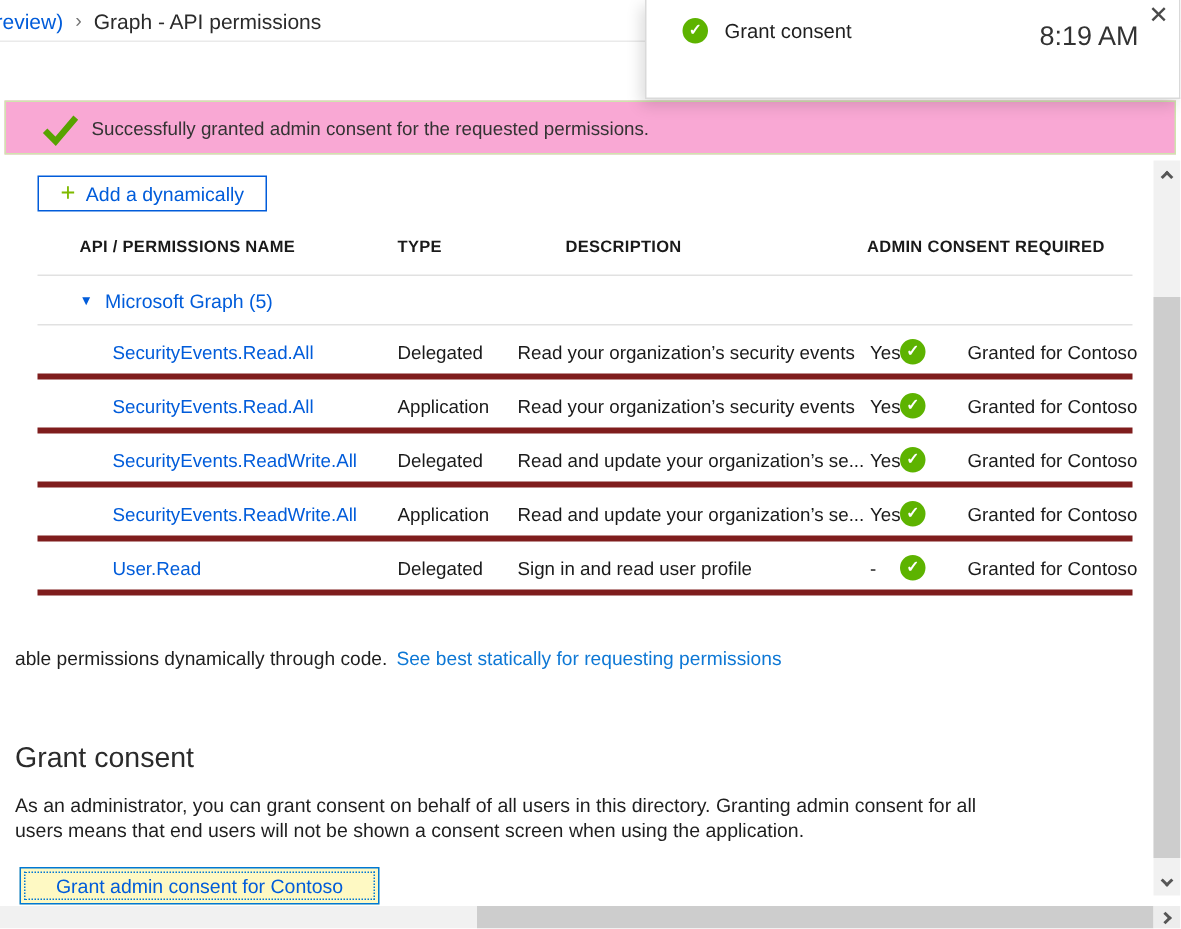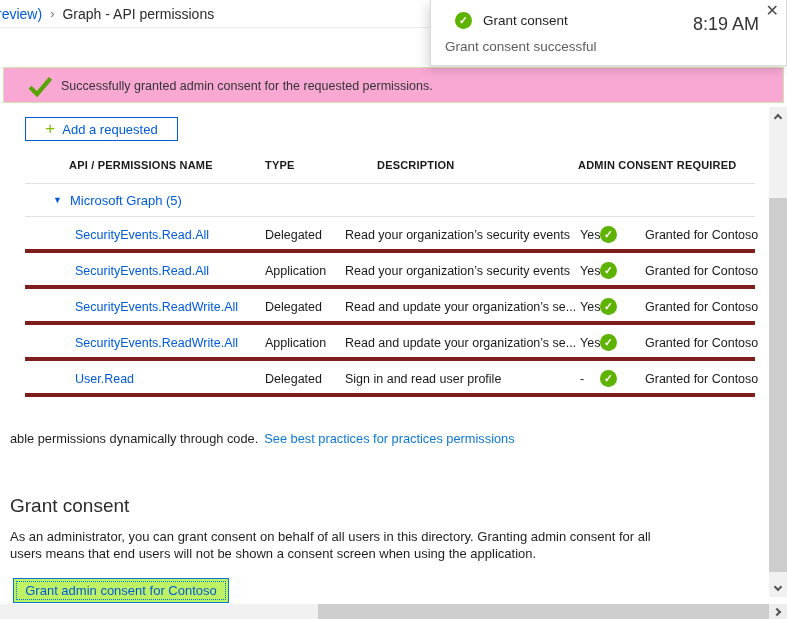--- a/index.html
+++ b/index.html
@@ -38,41 +38,41 @@
   
   .add-btn { position:absolute; left:25px; top:117px; width:153px; height:24px; background:#fff;
     border:1px solid #015cda; color:#015cda; font-size:13px; display:flex; align-items:center;
     justify-content:center; gap:7px; cursor:pointer; }
   .plus { color:#7fba00; font-size:17px; line-height:1; margin-top:-2px; }
 
   
   .table { position:absolute; left:25px; top:150px; width:730px; font-size:12.5px; }
   .thead { position:relative; height:33px; }
   .th { position:absolute; top:9px; font-size:11px; font-weight:bold; color:#1a1a1a; letter-spacing:.2px; white-space:nowrap; }
-  .th-name{ left:28px;margin-left:16px; } .th-type{ left:240px; } .th-desc{ left:320px;padding-left:32px; } .th-admin{ left:553px; }
+  .th-name{ left:28px; } .th-type{ left:240px; } .th-desc{ left:320px;padding-left:32px; } .th-admin{ left:553px; }
   .group-row { height:34px; border-top:1px solid #e1e1e1; border-bottom:1px solid #e1e1e1;
     display:flex; align-items:center; padding-left:28px; color:#015cda; font-size:13px; cursor:pointer; }
   .tri { font-size:9px; margin-right:8px; color:#015cda; }
   .row { position:relative; height:36px; border-bottom:4px solid #7f1d1d; }
   .cell { position:absolute; top:11px; white-space:nowrap; color:#1a1a1a; }
   .c-name { left:50px; color:#015cda; cursor:pointer; }
   .c-type { left:240px; }
   .c-desc { left:320px; }
   .c-admin { left:555px; }
   .c-badge { position:absolute; left:575px; top:9px; }
   .c-status { left:620px; }
 
   
   .footnote { position:absolute; left:10px; top:407px; font-size:12.8px; color:#1f1f1f; line-height:21px; white-space:nowrap; }
   .link { color:#0e78d5; cursor:pointer; margin-left:6px; }
 
   
   .grant-heading { position:absolute; left:10px; top:495px; font-size:19px; font-weight:400; color:#2b2b2b; }
   .grant-desc { position:absolute; left:10px; top:528px; font-size:13px; line-height:17px; color:#1f1f1f; white-space:nowrap; }
-  .grant-btn { position:absolute; left:13px; top:578px; width:216px; height:25px; background:#bef264;
+  .grant-btn { position:absolute; left:13px; top:578px; width:240px; height:25px; background:#fef9c3;
     border:1px solid #0078d4; outline:1px dotted #0078d4; outline-offset:-4px;
     color:#015cda; font-size:13px; display:flex; align-items:center; justify-content:center; cursor:pointer; }
 
   
   .chev { display:inline-block; width:6px; height:6px; border-right:2px solid #565656; border-bottom:2px solid #565656; }
   .chev-up   { transform:rotate(-135deg); margin-top:3px; }
   .chev-down { transform:rotate(45deg); margin-bottom:3px; }
   .chev-right{ transform:rotate(-45deg); margin-right:2px; }
   .vscroll { position:absolute; right:0; top:107px; width:18px; height:490px; background:#f1f1f1; }
   .v-btn { position:absolute; left:0; width:18px; height:18px; display:flex; align-items:center; justify-content:center; cursor:pointer; }
@@ -91,34 +91,33 @@
   <span class="crumb-sep">›</span>
   <span class="crumb-current">Graph - API permissions</span>
 </div>
 
 <div class="toast">
   <span class="badge toast-badge">
     <span class="badge-check">✓</span>
   </span>
   <span class="toast-title">Grant consent</span>
   <span class="toast-time">8:19 AM</span>
-  <span class="toast-msg">Grant consent successful</span>
   <span class="toast-close">✕</span>
 </div>
 
 <div class="banner">
   <svg class="banner-check" width="28" height="28" viewBox="0 0 24 24">
     <path d="M3.5 13 L9.5 19 L21 5.5" fill="none" stroke="#57a300" stroke-width="3.6"></path>
   </svg>
   <span class="banner-text">Successfully granted admin consent for the requested permissions.</span>
 </div>
 
 <button class="add-btn">
   <span class="plus">+</span>
-  <span>Add a requested</span>
+  <span>Add a dynamically</span>
 </button>
 
 <div class="table">
   <div class="thead">
     <span class="th th-name">API / PERMISSIONS NAME</span>
     <span class="th th-type">TYPE</span>
     <span class="th th-desc">DESCRIPTION</span>
     <span class="th th-admin">ADMIN CONSENT REQUIRED</span>
   </div>
   <div class="group-row">
@@ -178,21 +177,21 @@
     <span class="badge c-badge">
           <span class="badge-check">✓</span>
         </span>
     <span class="cell c-status">Granted for Contoso</span>
   </div>
 </div>
 </div>
 
 <div class="footnote">
   <br>
-  <span>able permissions dynamically through code.</span><span class="link">See best practices for practices permissions</span>
+  <span>able permissions dynamically through code.</span><span class="link">See best statically for requesting permissions</span>
 </div>
 
 <div class="grant-heading">Grant consent</div>
 <div class="grant-desc">
   <span>As an administrator, you can grant consent on behalf of all users in this directory. Granting admin consent for all</span><br>
   <span>users means that end users will not be shown a consent screen when using the application.</span>
 </div>
 <button class="grant-btn">Grant admin consent for Contoso</button>
 
 <div class="vscroll">

